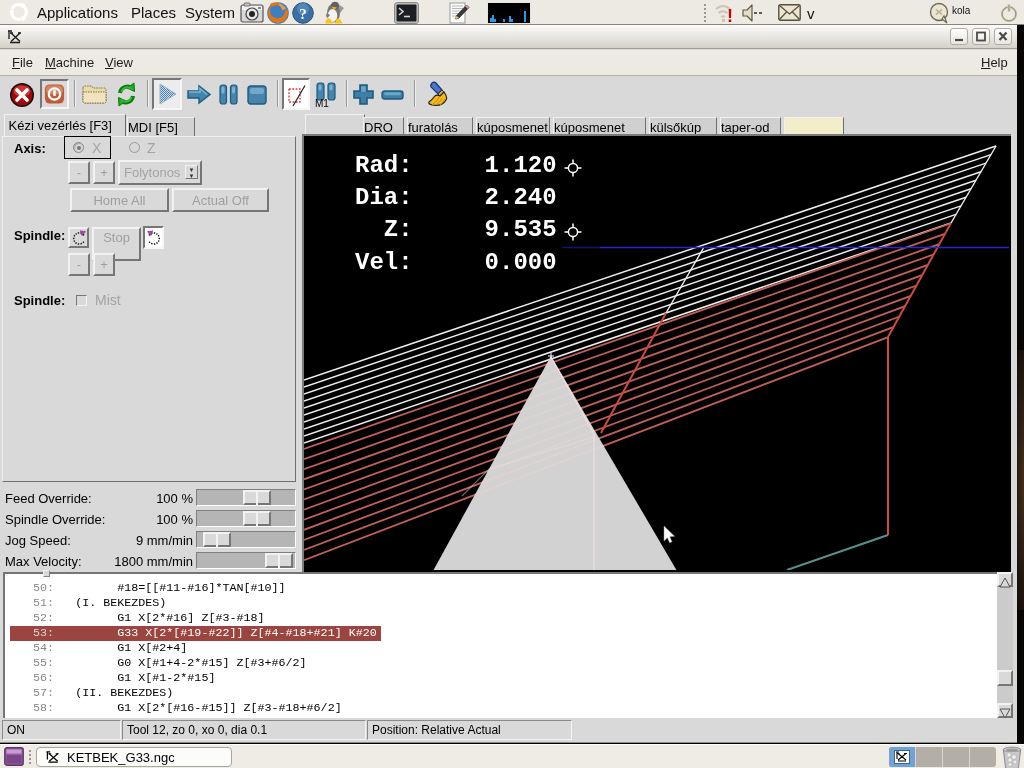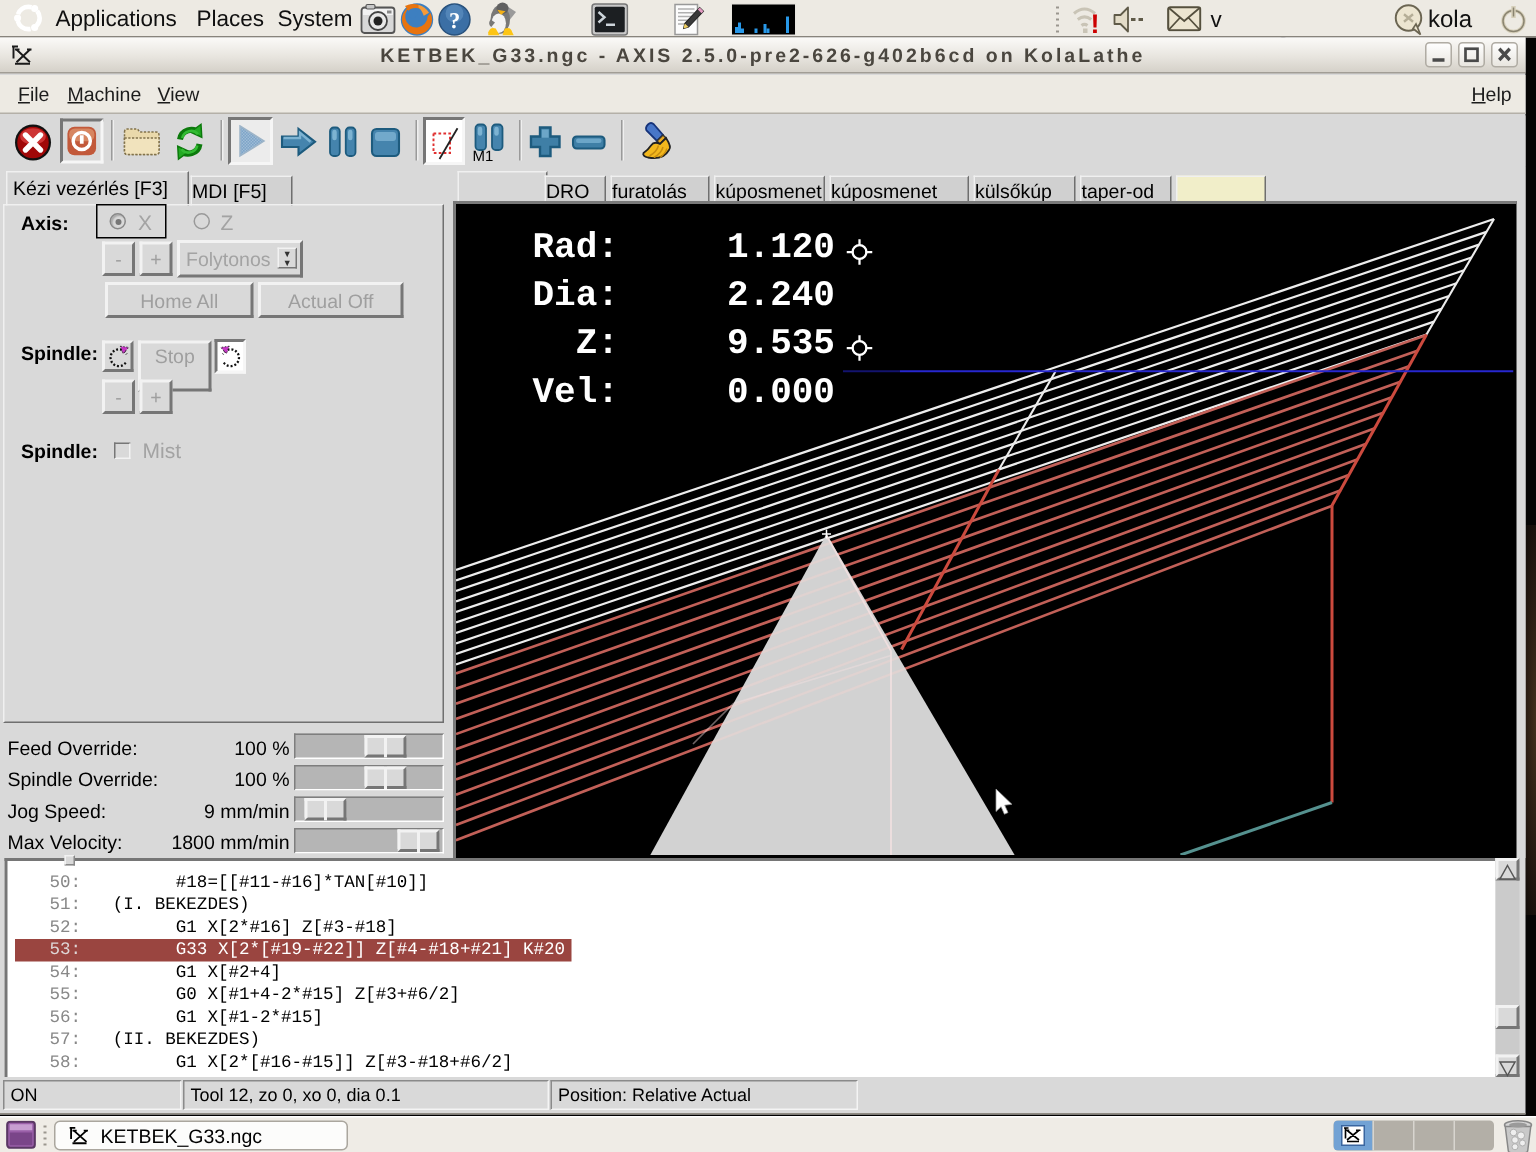--- a/index.html
+++ b/index.html
@@ -150,33 +150,32 @@
     <rect x="0.8" y="0.8" width="21.4" height="15.4" rx="1.5" fill="#ece5d0" stroke="#55503e" stroke-width="1.4"></rect>
     <path d="M1.5 1.5 L11.5 10 L21.5 1.5 M1.5 15.5 L8.5 8 M21.5 15.5 L14.5 8" fill="none" stroke="#55503e" stroke-width="1.2"></path>
   </svg>
   <span class="ptxt" style="left:807px;font-size:15px">v szept&nbsp;&nbsp;2, 19:03</span>
 
   <svg class="abs" style="left:928px;top:2px" width="23" height="22" viewBox="0 0 23 22">
     <circle cx="11" cy="10" r="8.5" fill="#ece5d0" stroke="#6b6552" stroke-width="1.3"></circle>
     <path d="M14 17 L19 21 L16 14 Z" fill="#ece5d0" stroke="#6b6552" stroke-width="1.1"></path>
     <path d="M8 7.5 L14 12.5 M14 7.5 L8 12.5" stroke="#b5ae97" stroke-width="1.6"></path>
   </svg>
-  <span class="ptxt" style="left:952px;font-size:16px">kola</span>
+  <span class="ptxt" style="left:952px;font-size:10px">kola</span>
 
   <svg class="abs" style="left:999px;top:3px" width="20" height="20" viewBox="0 0 20 20">
     <circle cx="10" cy="11" r="7" fill="none" stroke="#d6cfba" stroke-width="2.4"></circle>
     <circle cx="10" cy="11" r="7" fill="none" stroke="#8a8470" stroke-width="1"></circle>
     <line x1="10" y1="1" x2="10" y2="9" stroke="#d6cfba" stroke-width="3"></line>
     <line x1="10" y1="2" x2="10" y2="8" stroke="#8a8470" stroke-width="1"></line>
   </svg>
 </div>
 
 <div id="win" class="abs">
   <div id="titlebar" class="abs">
-      <div class="t">KETBEK_G33.ngc - AXIS 2.5.0-pre2-626-g402b6cd on KolaLathe</div>
     <svg class="abs" style="left:7px;top:4px" width="16" height="16" viewBox="0 0 16 16">
       <g stroke="#1a1a1a" stroke-width="1.3" fill="none">
         <path d="M2 2 L2 10 M1 2 L5 2 M3 13.5 L13 13.5"></path>
         <path d="M4 4 L13 12.5 M13 4 L4 12.5"></path>
         <path d="M3 4 L6 4 M11 4 L14 4"></path>
       </g>
     </svg>
     <div class="wbtn" style="left:950px"><svg width="16" height="15">
           <line x1="4" y1="11" x2="12" y2="11" stroke="#4a4a4a" stroke-width="2.2"></line>
         </svg></div>

